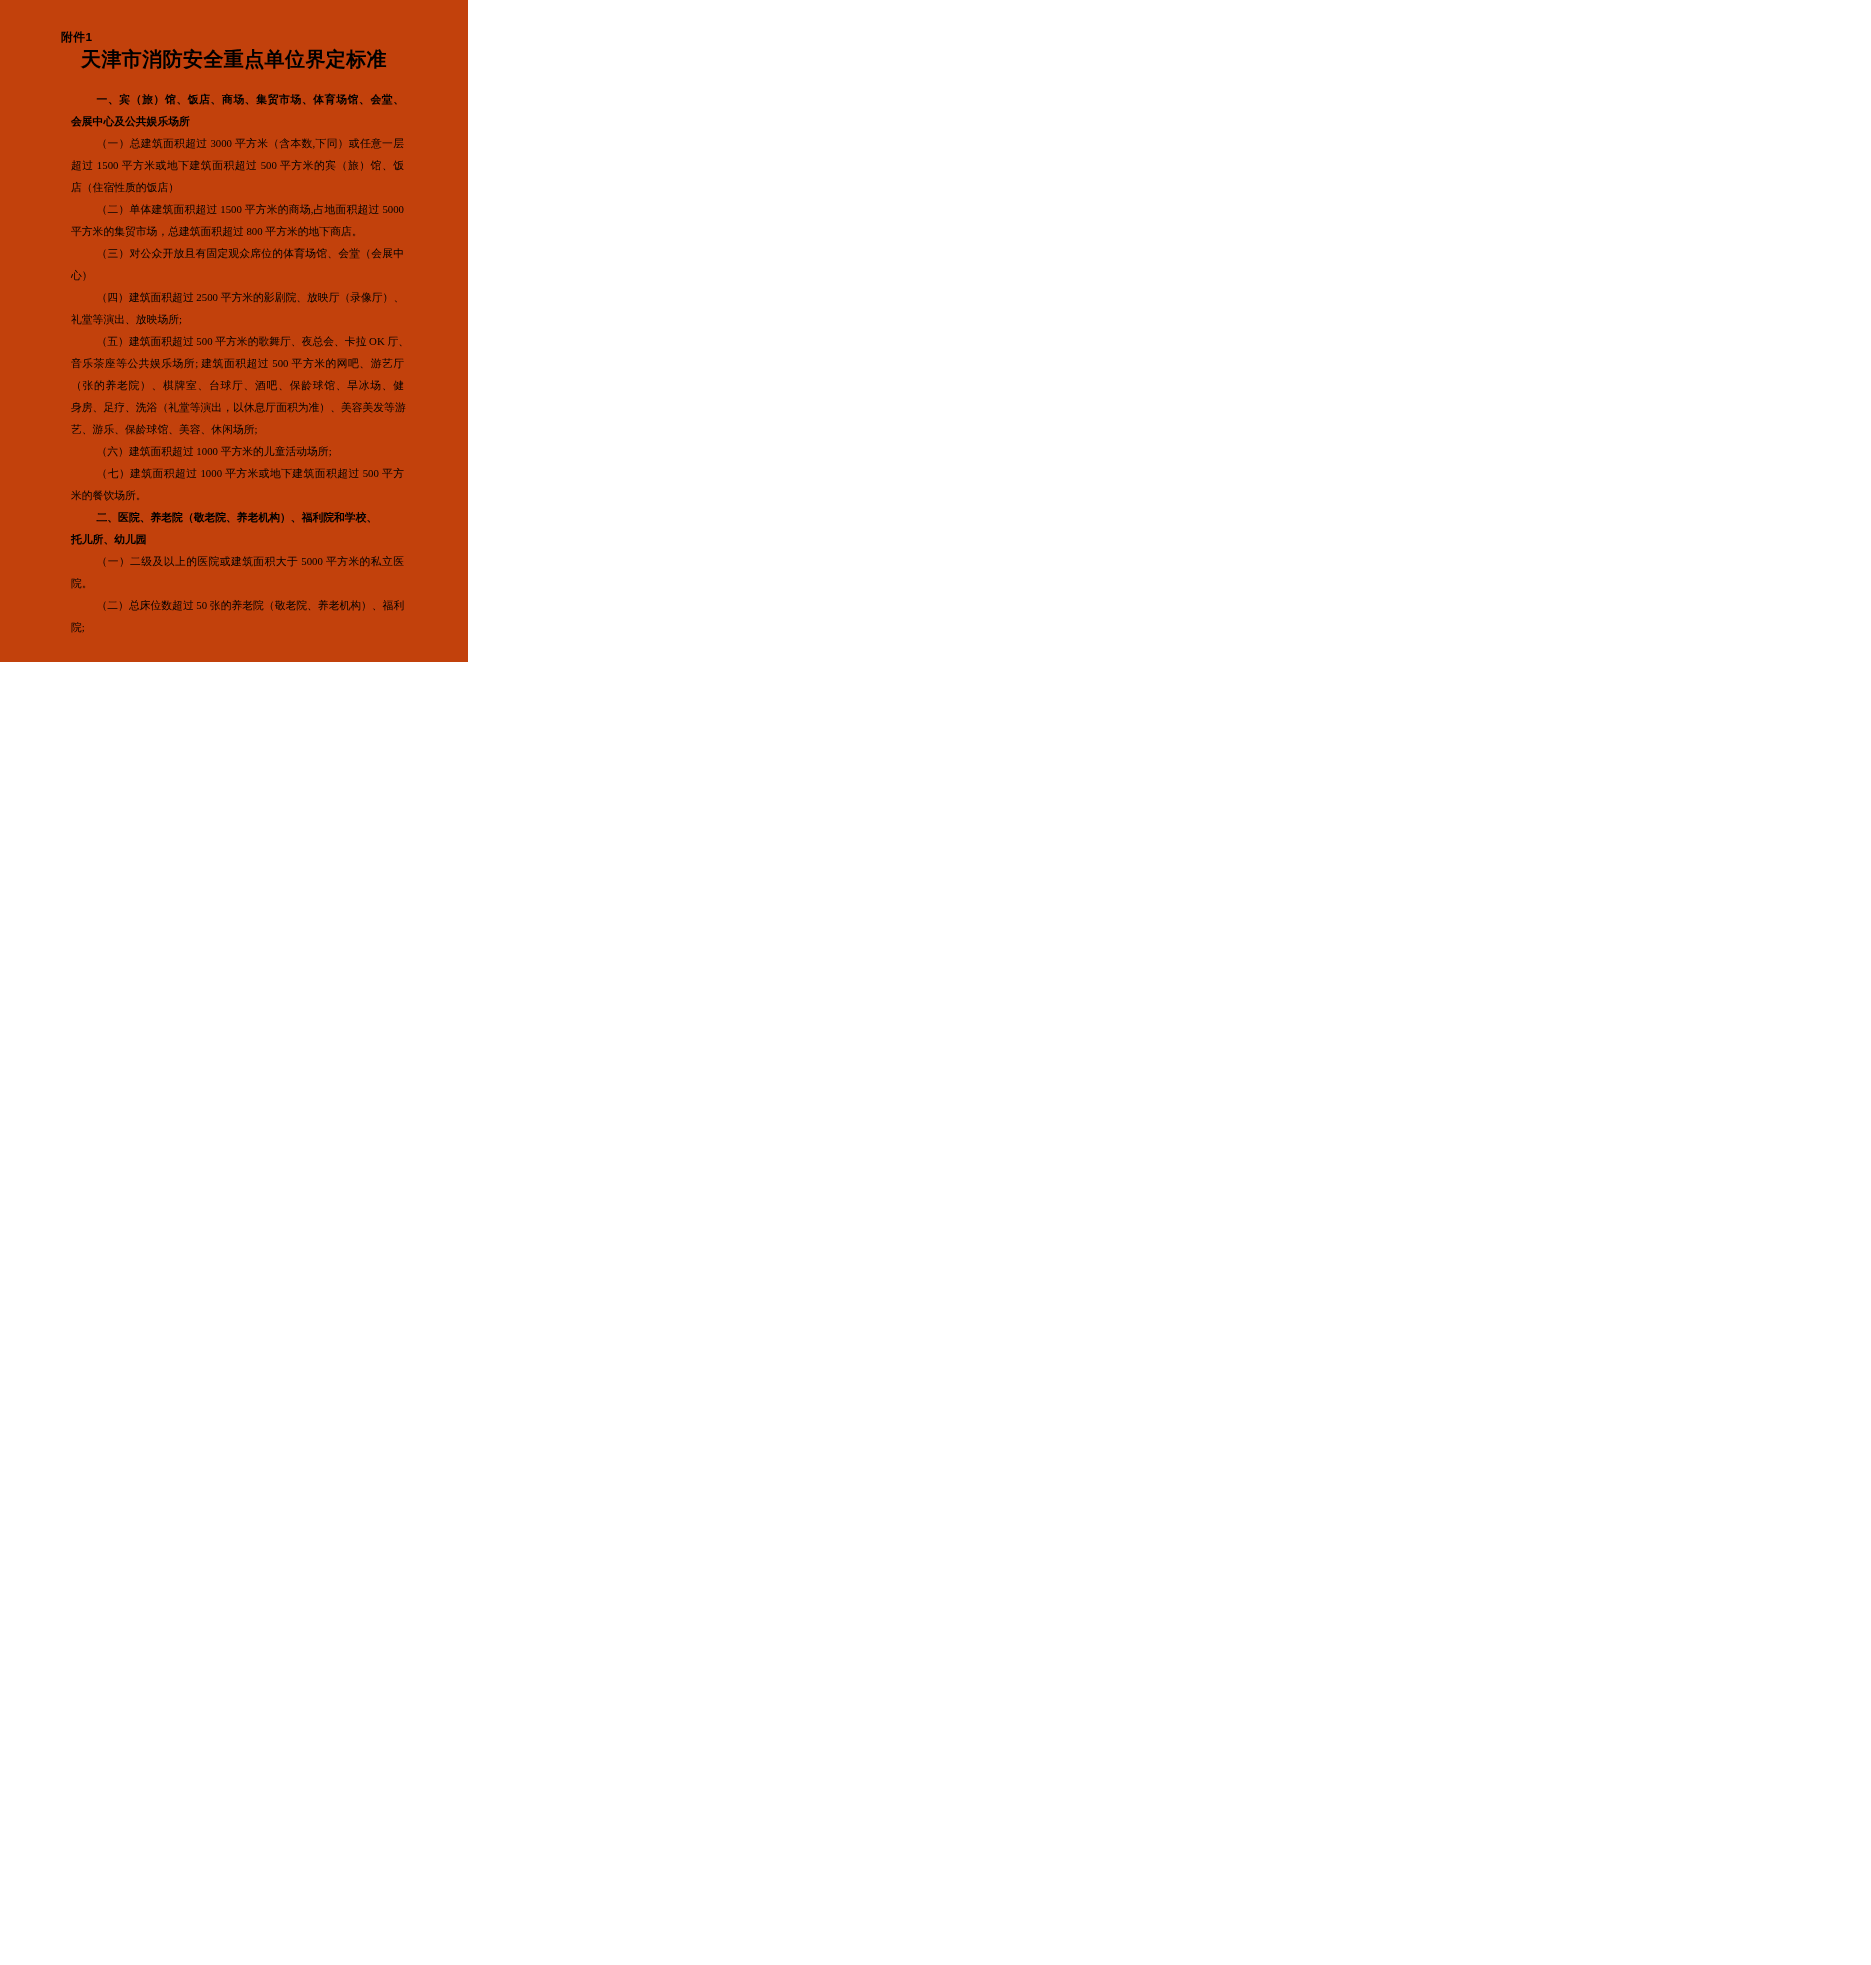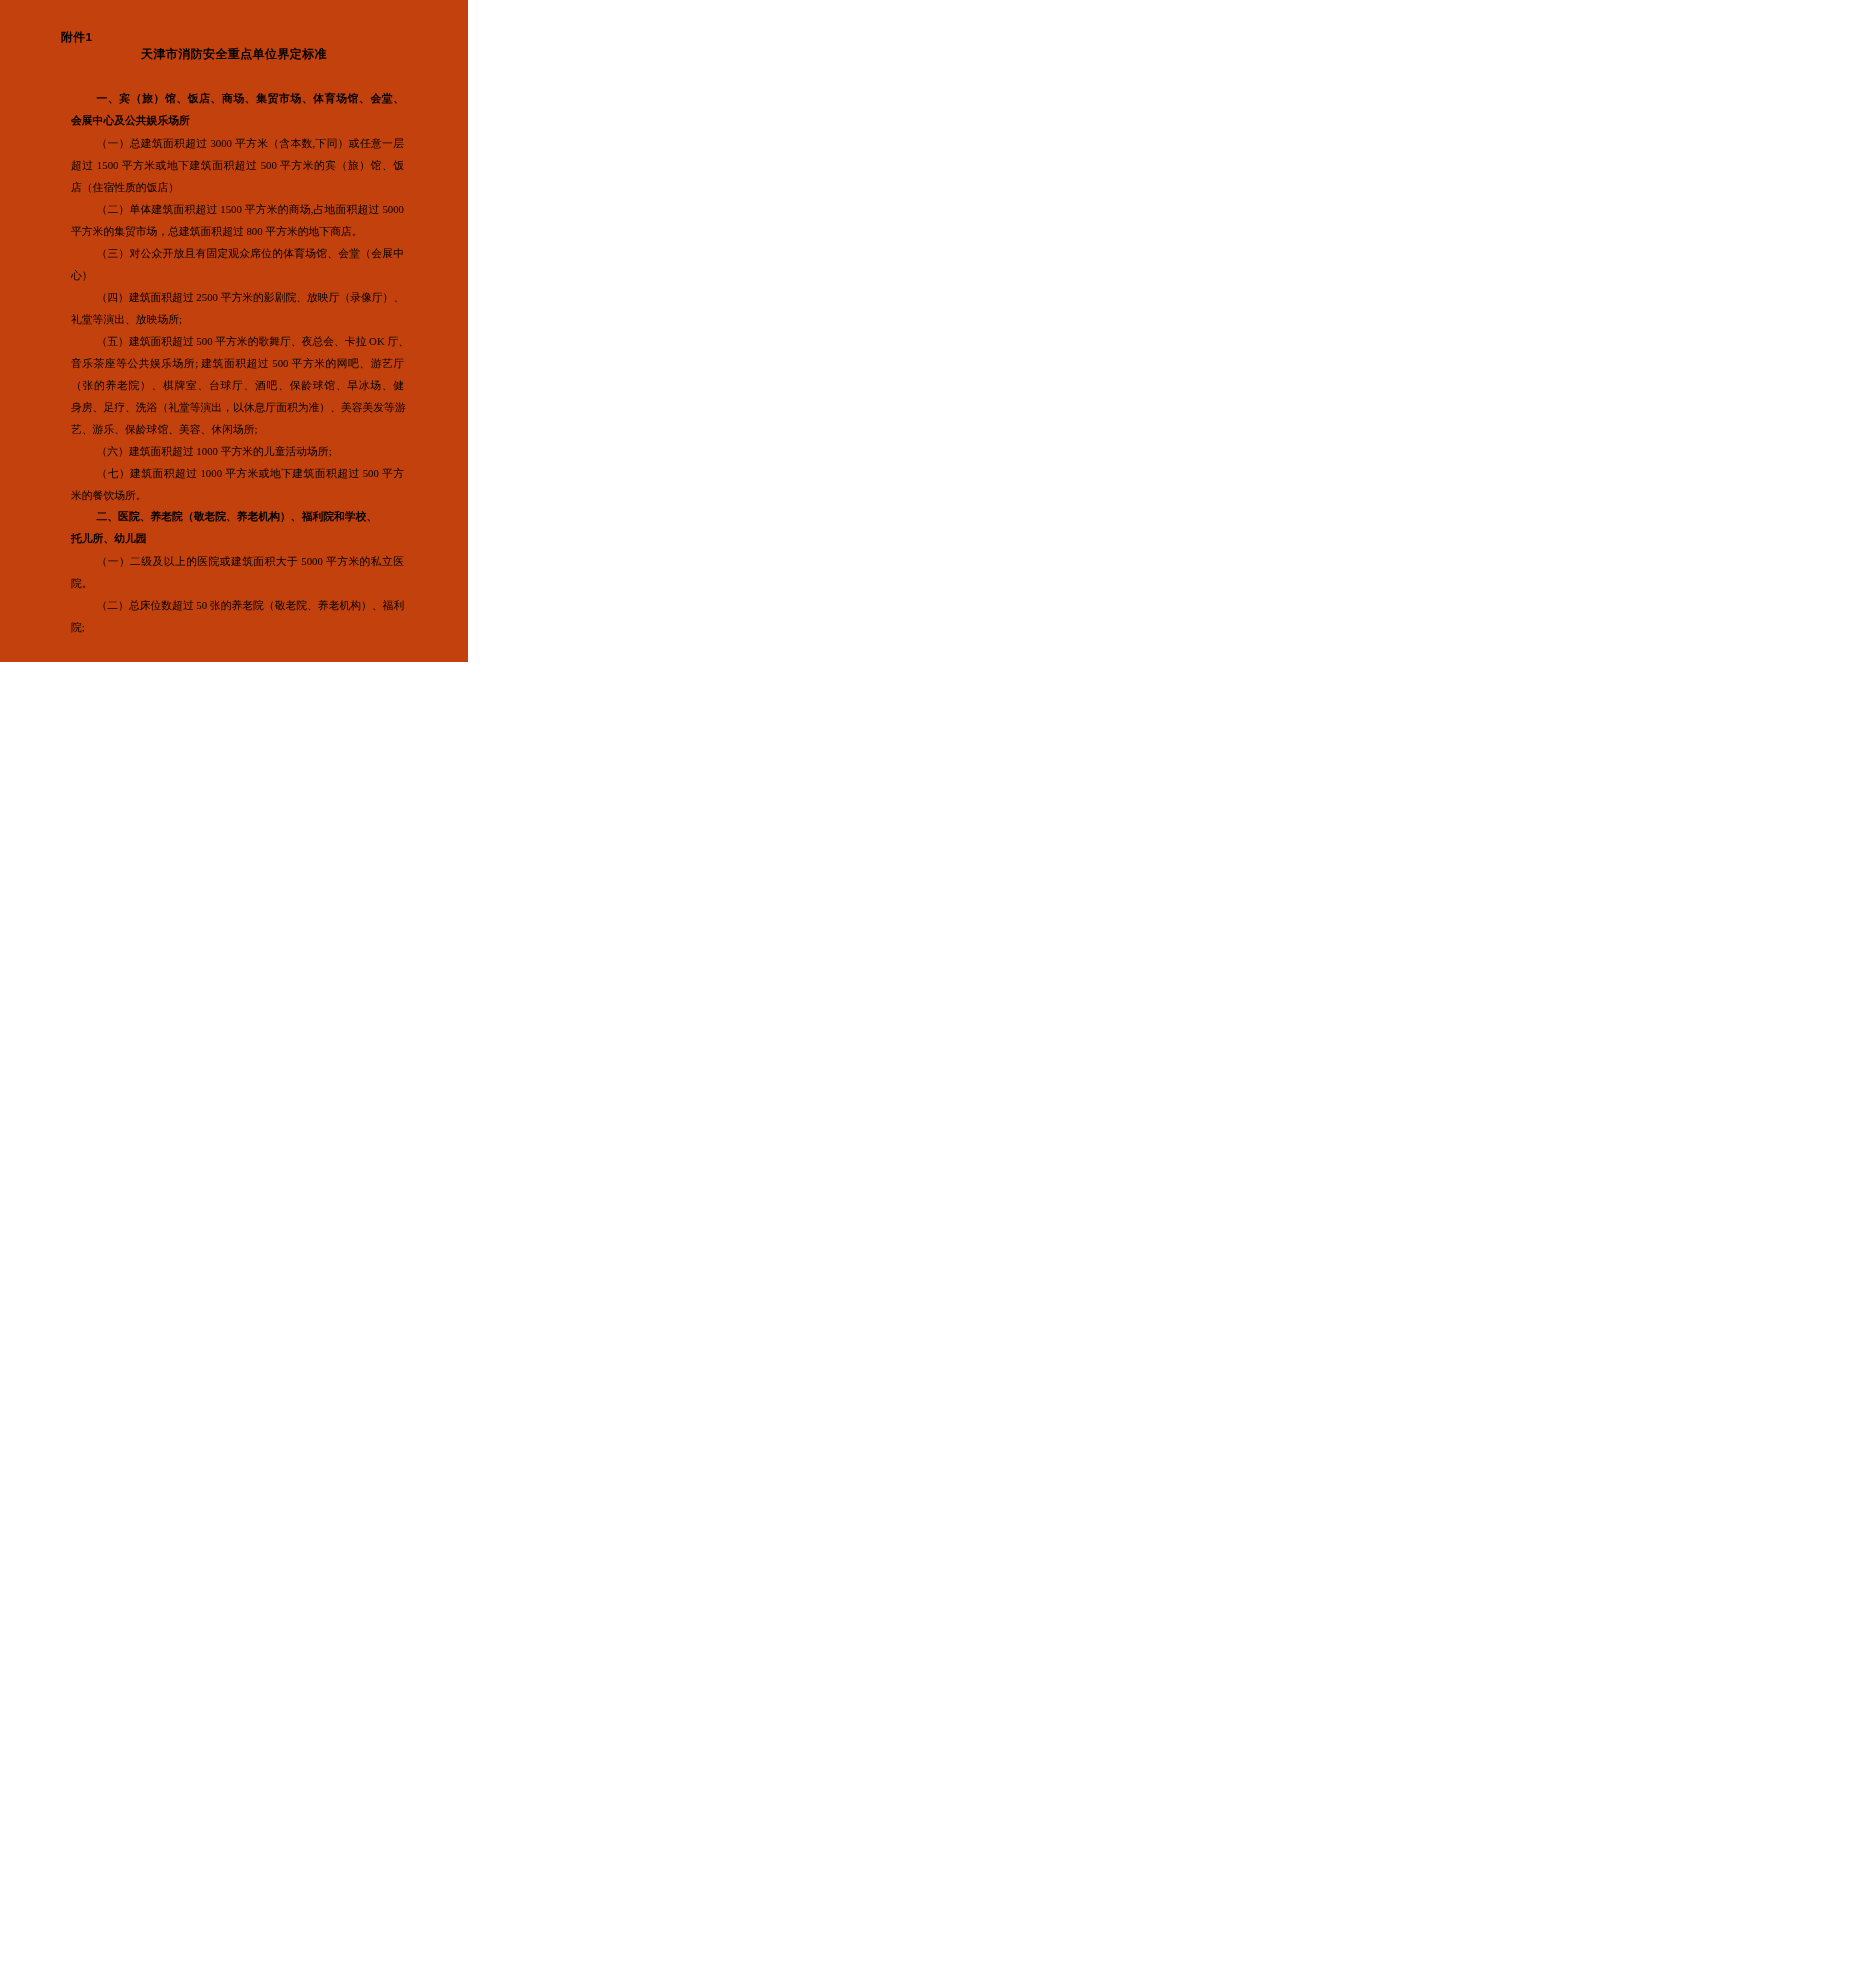--- a/index.html
+++ b/index.html
@@ -22,40 +22,40 @@
     line-height: 1.1;
     letter-spacing: 0.4px;
   }
   .title {
     position: absolute;
     left: 0;
     right: 0;
     top: 46px;
     margin: 0;
     text-align: center;
-    font-size: 12px;
+    font-size: 20px;
     font-weight: bold;
     font-family: "Liberation Serif", "DejaVu Serif", serif;
     letter-spacing: 0.4px;
   }
   .doc-body {
     position: absolute;
     left: 71px;
     top: 88px;
     width: 333px;
   }
   .line {
     height: 22px;
     line-height: 22px;
     font-size: 10.8px;
     white-space: nowrap;
     text-align: left;
   }
   .line.heading {
-    font-family: Liberation Mono, monospace;
+    font-family: Liberation Serif, serif;
     font-weight: bold;
   }
   .line.indent { padding-left: 25.5px; }
   .line.justify {
     text-align: justify;
     text-align-last: justify;
   }
 </style>
 </head>
 <body>

